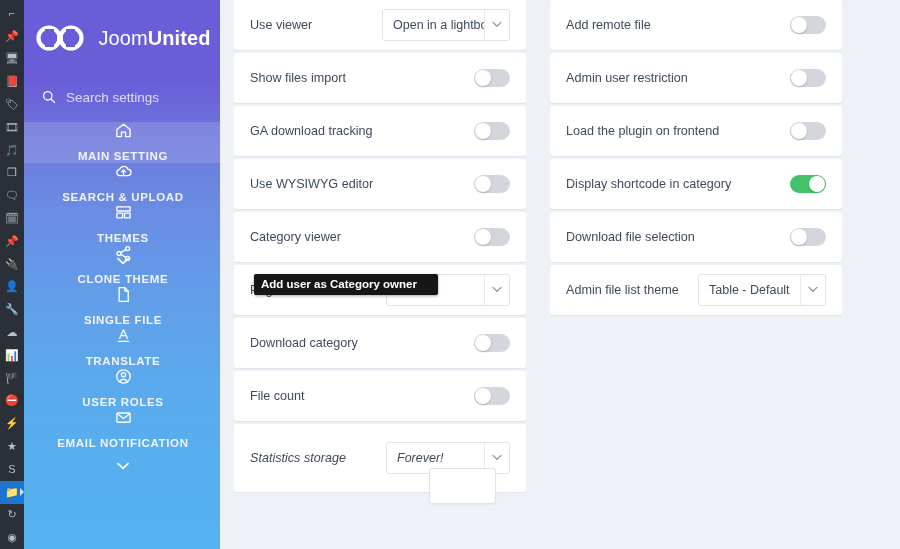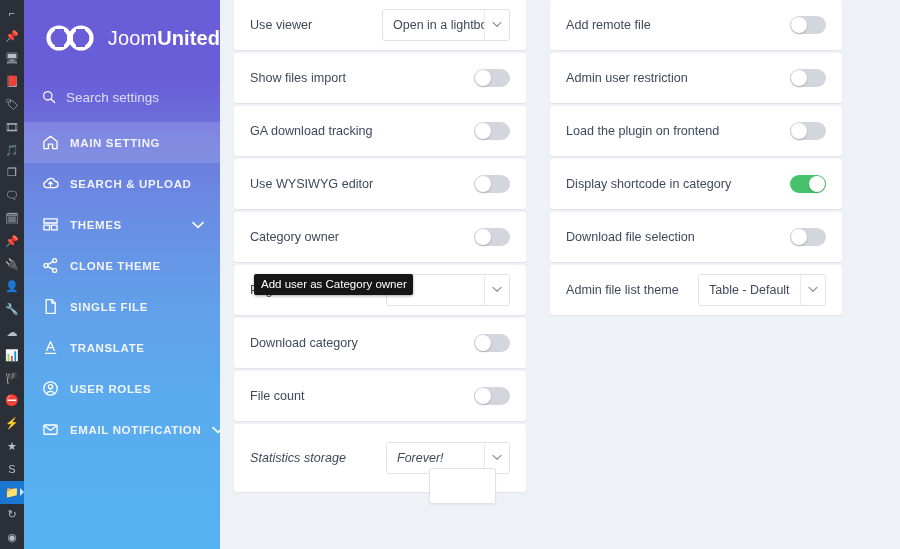--- a/index.html
+++ b/index.html
@@ -41,21 +41,21 @@
   .sidebar {
     width: 196px; flex: 0 0 196px;
     background: linear-gradient(180deg,#6a5ed8 0%, #6a5ed8 16%, #6e79dd 26%, #6b8ce4 38%, #62a0ea 56%, #58ace f 75%, #55b1f0 100%);
     background: linear-gradient(180deg,#6a5ed8 0%,#6a5ed8 15%,#6d78dc 26%,#6a8ce3 38%,#629fe9 55%,#5aabee 72%,#55b2f1 100%);
     position: relative;
     color: #fff;
     overflow: hidden;
   }
   .brand {
     height: 76px;
-    display: flex; align-items: center; justify-content: flex-end;
+    display: flex; align-items: center; justify-content: center;
     gap: 9px;
   }
   .logo-mark { display:block; }
   .brand-text { font-size: 20px; letter-spacing: .1px; }
   .brand-text .b { font-weight: 700; }
   .brand-text .t { font-weight: 400; }
 
   .search-row {
     display: flex; align-items: center; gap: 10px;
     padding: 0 0 0 18px;
@@ -74,20 +74,21 @@
   .nav-item {
     height: 41px;
     display: flex; align-items: center;
     padding: 0 16px 0 18px;
     gap: 11px;
     font-size: 11.5px;
     font-weight: 700;
     letter-spacing: .65px;
     color: #f2f3ff;
     position: relative;
+    flex-direction: column;
   }
   .nav-item.active { background: rgba(255,255,255,.14); }
   .nav-ico { width: 17px; display:flex; align-items:center; justify-content:center; flex:0 0 17px; }
   .nav-label { flex: 1 1 auto; white-space: nowrap; }
   .nav-chev { flex: 0 0 auto; opacity: .95; }
 
   
   .main {
     flex: 1 1 auto;
     background: #eef1f6;
@@ -162,22 +163,22 @@
     left: 195px; top: 44px;
     box-shadow: 0 1px 2px rgba(40,50,80,.06);
   }
 
   
   .tooltip {
     position: absolute;
     background: #161616;
     color: #fff;
     font-size: 11.5px;
-    font-weight: 400;
-    padding: 4px 6px 5px 7px;
+    font-weight: 700;
+    padding: 4px 21px 5px 7px;
     border-radius: 2px;
     white-space: nowrap;
     z-index: 40;
     box-shadow: 0 1px 3px rgba(0,0,0,.35);
   }
 </style>
 </head>
 <body>
 
 <div class="app">
@@ -388,21 +389,21 @@
             <div class="knob"></div>
           </div>
         </div>
         <div class="card">
           <div class="lbl">Use WYSIWYG editor</div>
           <div class="toggle">
             <div class="knob"></div>
           </div>
         </div>
         <div class="card">
-          <div class="lbl">Category owner</div>
+          <div class="lbl">Category viewer</div>
           <div class="toggle">
             <div class="knob"></div>
           </div>
         </div>
         <div class="card">
           <div class="lbl">Pagination number</div>
           <div class="select">
             <div class="val">10</div>
             <div class="arrow"><svg width="10" height="7" viewBox="0 0 10 7">
                 <path d="M1 1.4 L5 5.2 L9 1.4" fill="none" stroke="#8b96a5" stroke-width="1.3" stroke-linecap="round" stroke-linejoin="round"></path>

